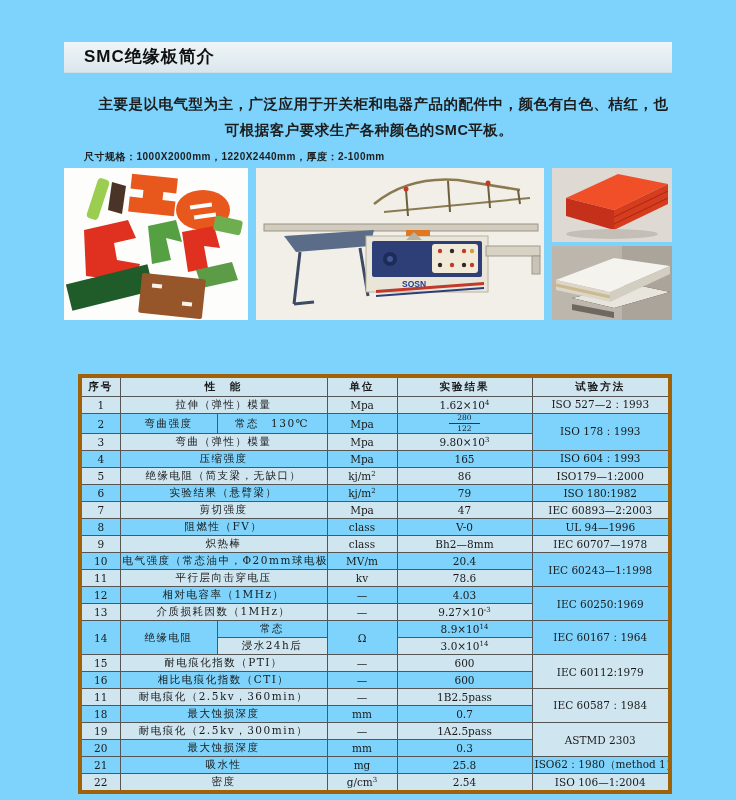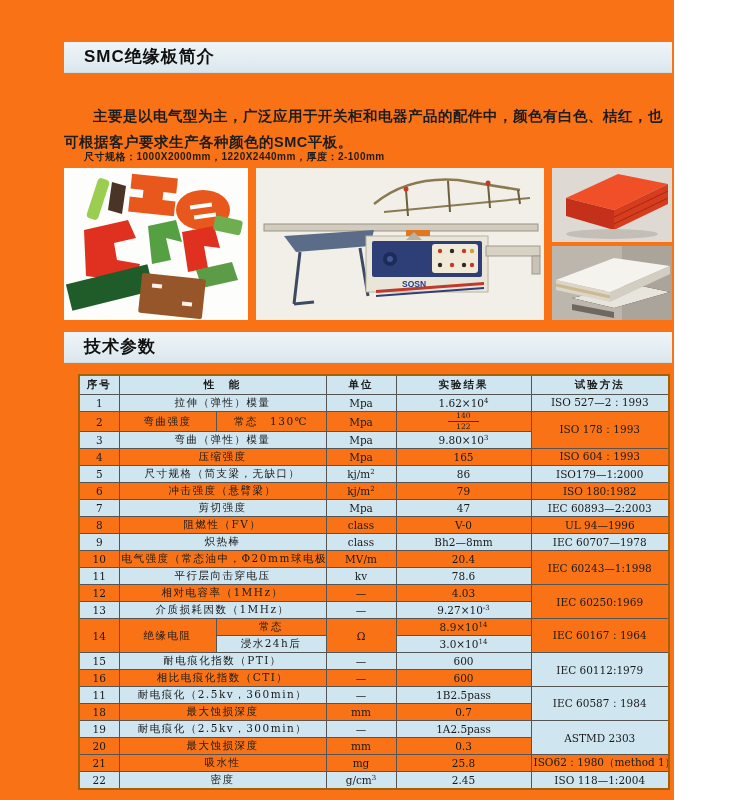--- a/index.html
+++ b/index.html
@@ -1,37 +1,37 @@
 <!DOCTYPE html>
 <html style="--bar-bg1: #eff5f8; --bar-bg2: #dbe7ed; --row-blue: #cfe6f1;"><head>
 <meta charset="utf-8">
 <style>
   html,body{margin:0;padding:0;background:#ffffff;}
-  .page{position:relative;width:674px;height:800px;background:#f97316;overflow:hidden;
+  .page{position:relative;width:736px;height:800px;background:#7dd3fc;overflow:hidden;
         font-family:"Liberation Sans",sans-serif;color:#1d1d1d;}
   .bar{position:absolute;left:64px;width:608px;height:30px;
        background:linear-gradient(var(--bar-bg1),var(--bar-bg2));
        border-bottom:1px solid #cfdde4;}
   .bar .bar-label{display:block;font-weight:bold;font-size:17px;line-height:30px;
        padding-left:20px;letter-spacing:1px;color:#101010;}
-  .para{position:absolute;left:64px;top:88px;width:610px;font-size:14.5px;line-height:26px;
-       font-weight:600;text-indent:2em;letter-spacing:.5px;}
+  .para{position:absolute;left:64px;top:76px;width:610px;font-size:14.5px;line-height:26px;
+       font-weight:600;text-indent:2em;letter-spacing:.5px;text-align:center;}
   .spec{position:absolute;left:64px;top:140px;width:610px;font-size:10px;font-weight:600;
        text-indent:2em;letter-spacing:.5px;}
   .photos{position:absolute;left:64px;top:168px;width:608px;height:152px;}
   .photo{position:absolute;top:0;}
   .photo svg{display:block;}
   .photo-parts{left:0;}
   .photo-machine{left:192px;}
   .photo-redcol{left:488px;}
   
   .table-wrap{position:absolute;left:78px;top:374px;}
   table{border-collapse:collapse;table-layout:fixed;width:590px;
         font-family:"DejaVu Serif","Liberation Serif",serif;font-size:10.5px;color:#1a1a1a;}
-  table{border:2px solid #a16207;}
+  table{border:4px solid #a16207;}
   td,th{border:1px solid #555;height:16px;padding:0 2px;text-align:center;
         overflow:hidden;white-space:nowrap;}
   th{font-weight:bold;height:18px;letter-spacing:2px;}
   tr.blue td,tr.blue th{background:var(--row-blue);}
   .c-prop,.c-prop2{letter-spacing:1.5px;margin-left:17px;}
   sup{font-size:7px;line-height:0;}
   .frac{display:inline-block;vertical-align:middle;font-size:7.5px;line-height:1;}
   .frac span{display:block;padding:0 8px 1px;}
   .frac span:first-child{border-bottom:1px solid #333;margin-bottom:1px;}
 </style>
@@ -126,23 +126,20 @@
         <polygon points="20,52 80,38 118,46 62,62" fill="#e8e6dc"></polygon>
         <polygon points="4,34 62,12 118,20 58,46" fill="#f4f3ee"></polygon>
         <polygon points="4,34 58,46 58,56 4,44" fill="#dcd6c9"></polygon>
         <line x1="4" y1="39" x2="58" y2="51" stroke="#cbb98f" stroke-width="3"></line>
         <polygon points="58,46 118,20 118,28 58,56" fill="#d3cec2"></polygon>
         <polygon points="20,58 62,66 62,72 20,64" fill="#6e6860"></polygon>
       </svg>
     </div>
   </div>
 
-  <div class="bar" style="top:332px">
-    <span class="bar-label">技术参数</span>
-  </div>
 
   <div class="table-wrap">
     <table id="tech-table">
       <colgroup>
         <col style="width:40px">
           <col style="width:97px">
           <col style="width:110px">
         <col style="width:70px">
           <col style="width:135px">
           <col style="width:138px">
@@ -162,46 +159,46 @@
             <td colspan="2" class="c-prop">拉伸（弹性）模量</td>
             <td class="c-unit">Mpa</td>
             <td class="c-res">1.62×10<sup>4</sup></td>
             <td class="c-meth">ISO 527—2：1993</td>
           </tr>
           <tr>
             <td class="c-no">2</td>
             <td class="c-prop">弯曲强度</td>
             <td class="c-prop2">常态　130℃</td>
             <td class="c-unit">Mpa</td>
-            <td class="c-res"><span class="frac"><span>140</span><span>122</span></span></td>
+            <td class="c-res"><span class="frac"><span>280</span><span>122</span></span></td>
             <td class="c-meth" rowspan="2">ISO 178：1993</td>
           </tr>
           <tr class="blue">
             <td class="c-no">3</td>
             <td colspan="2" class="c-prop">弯曲（弹性）模量</td>
             <td class="c-unit">Mpa</td>
             <td class="c-res">9.80×10<sup>3</sup></td>
           </tr>
           <tr>
             <td class="c-no">4</td>
             <td colspan="2" class="c-prop">压缩强度</td>
             <td class="c-unit">Mpa</td>
             <td class="c-res">165</td>
             <td class="c-meth">ISO 604：1993</td>
           </tr>
           <tr class="blue">
             <td class="c-no">5</td>
-            <td colspan="2" class="c-prop">尺寸规格（简支梁，无缺口）</td>
+            <td colspan="2" class="c-prop">绝缘电阻（简支梁，无缺口）</td>
             <td class="c-unit">kj/m<sup>2</sup></td>
             <td class="c-res">86</td>
             <td class="c-meth">ISO179—1:2000</td>
           </tr>
           <tr>
             <td class="c-no">6</td>
-            <td colspan="2" class="c-prop">冲击强度（悬臂梁）</td>
+            <td colspan="2" class="c-prop">实验结果（悬臂梁）</td>
             <td class="c-unit">kj/m<sup>2</sup></td>
             <td class="c-res">79</td>
             <td class="c-meth">ISO 180:1982</td>
           </tr>
           <tr class="blue">
             <td class="c-no">7</td>
             <td colspan="2" class="c-prop">剪切强度</td>
             <td class="c-unit">Mpa</td>
             <td class="c-res">47</td>
             <td class="c-meth">IEC 60893—2:2003</td>
@@ -301,19 +298,19 @@
             <td class="c-no">21</td>
             <td colspan="2" class="c-prop">吸水性</td>
             <td class="c-unit">mg</td>
             <td class="c-res">25.8</td>
             <td class="c-meth">ISO62：1980（method 1）</td>
           </tr>
           <tr class="blue">
             <td class="c-no">22</td>
             <td colspan="2" class="c-prop">密度</td>
             <td class="c-unit">g/cm<sup>3</sup></td>
-            <td class="c-res">2.45</td>
-            <td class="c-meth">ISO 118—1:2004</td>
+            <td class="c-res">2.54</td>
+            <td class="c-meth">ISO 106—1:2004</td>
           </tr>
         </tbody>
     </table>
   </div>
 </div>
 
 </body></html>

